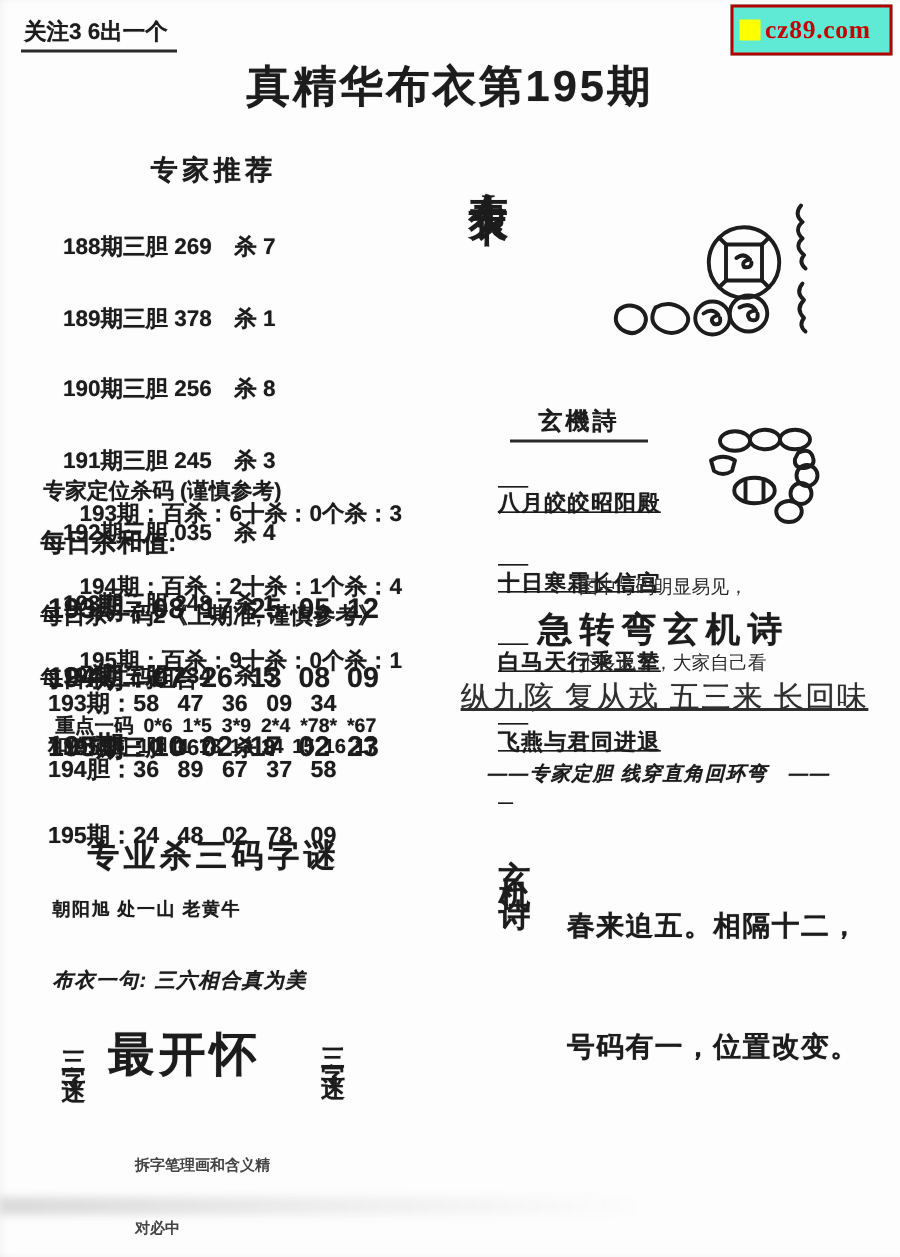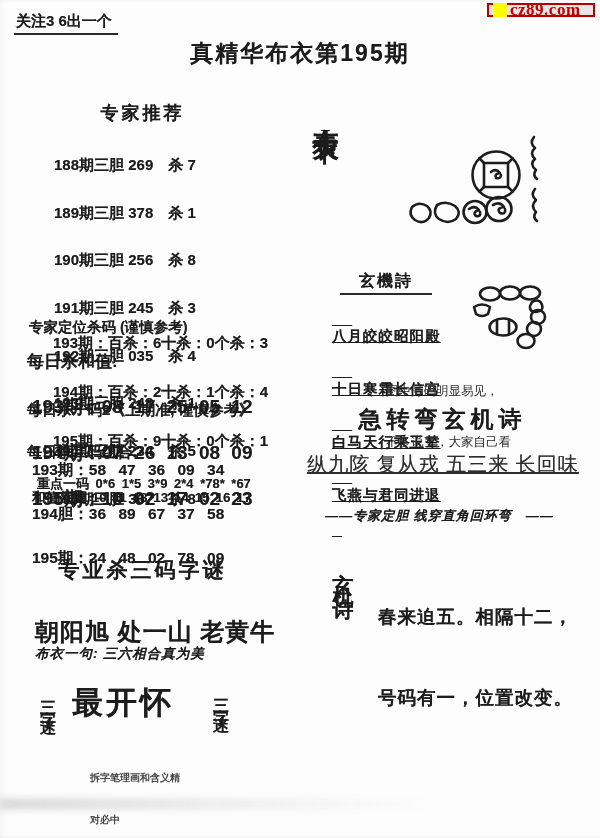--- a/index.html
+++ b/index.html
@@ -9,28 +9,28 @@
     font-family:"Liberation Sans",sans-serif;
     box-shadow:inset -4px 0 8px -4px rgba(0,0,0,.12), inset 4px 0 8px -4px rgba(0,0,0,.06);
     padding-left:44px;
   }
   .abs{position:absolute;white-space:pre;}
   .ink{text-shadow:0 0 .6px rgba(0,0,0,.5);}
   .serif{font-family:"Liberation Serif",serif;}
   .b{font-weight:bold;}
 
   .note{left:14px;top:12px;font-size:15px;border-bottom:2px solid #2a2a2a;padding:0 6px 2px 2px;}
-  .badge{left:487px;top:3px;width:108px;height:14px;border:2px solid #b40000;background:#e5e5e5;
+  .badge{left:487px;top:3px;width:108px;height:34px;border:2px solid #b40000;background:#5eead4;
          display:flex;align-items:center;gap:3px;padding-left:4px;box-sizing:border-box;}
   .badge .sq{width:14px;height:14px;background:#ffff00;display:inline-block;}
   .badge .txt{color:#c40000;font-size:17px;font-weight:bold;font-family:"Liberation Serif",serif;letter-spacing:.5px;}
-  .title{left:0;top:38px;width:600px;text-align:center;font-size:23px;letter-spacing:2px;}
+  .title{left:0;top:38px;width:600px;text-align:center;font-size:29px;letter-spacing:2px;}
 
   .ex-title{left:35px;top:101px;width:215px;text-align:center;font-size:18px;letter-spacing:3px;}
-  .ex-rows{left:42px;top:125px;font-size:15px;line-height:15.9px;margin-left:12px;}
+  .ex-rows{left:42px;top:125px;font-size:15px;line-height:15.9px;}
   .kp-title{left:29px;top:286px;font-size:14.5px;margin-top:32px;}
   .kp-rows{left:32px;top:303px;font-size:15px;line-height:16.2px;margin-left:21px;}
   .daily-title{left:27px;top:350px;font-size:17px;}
   .daily-rows{left:32px;top:369px;font-size:19px;line-height:15.2px;word-spacing:6px;}
   .one-code{left:27px;top:401px;font-size:15px;}
   .two-title{left:27px;top:443px;font-size:15px;}
   .two-rows{left:32px;top:434px;font-size:15.5px;line-height:14.6px;word-spacing:8px;}
   .key-code{left:37px;top:475px;font-size:13px;word-spacing:3px;}
   .sum-range{left:32px;top:489px;font-size:13.5px;word-spacing:2px;}
 
@@ -43,21 +43,21 @@
   .mys-cap{left:386px;top:349px;font-size:12.5px;line-height:17px;color:#2a2a2a;}
 
   .turn-title{left:300px;top:404px;width:285px;text-align:center;font-size:23px;letter-spacing:5px;}
   .turn-line{left:297px;top:451px;width:292px;text-align:center;font-size:20px;letter-spacing:1px;text-decoration:underline;color:#2e2e2e;}
   .turn-div{left:312px;top:507px;width:255px;text-align:center;font-size:13px;font-style:italic;letter-spacing:1px;}
 
   .mys2-v{left:329px;top:556px;font-size:21px;letter-spacing:13px;font-family:"Liberation Serif",serif;}
   .mys2-lines{left:378px;top:549px;font-size:18.5px;line-height:27px;letter-spacing:1px;}
 
   .rid-title{left:40px;top:556px;width:205px;text-align:center;font-size:21px;letter-spacing:3px;font-family:"Liberation Serif",serif;}
-  .rid-line{left:35px;top:616px;font-size:24px;letter-spacing:1px;}
+  .rid-line{left:35px;top:598px;font-size:12px;letter-spacing:1px;}
   .rid-buyi{left:35px;top:645px;font-size:13.5px;font-style:italic;letter-spacing:1px;}
   .three-l{left:37px;top:688px;font-size:16px;letter-spacing:9px;}
   .three-r{left:210px;top:686px;font-size:16px;letter-spacing:9px;}
   .answer{left:72px;top:682px;font-size:31px;letter-spacing:3px;}
   .small-note{left:90px;top:743px;font-size:10px;line-height:14px;color:#444;filter:blur(.4px);}
 
   .fade-band{left:0;top:798px;width:430px;height:12px;
     background:linear-gradient(90deg,rgba(60,60,60,.18),rgba(60,60,60,.07) 55%,rgba(60,60,60,0));
     filter:blur(3px);}
   svg path, svg circle, svg ellipse, svg rect, svg line{fill:none;stroke:#1d1d1d;stroke-width:2.6;stroke-linecap:round;stroke-linejoin:round;}

